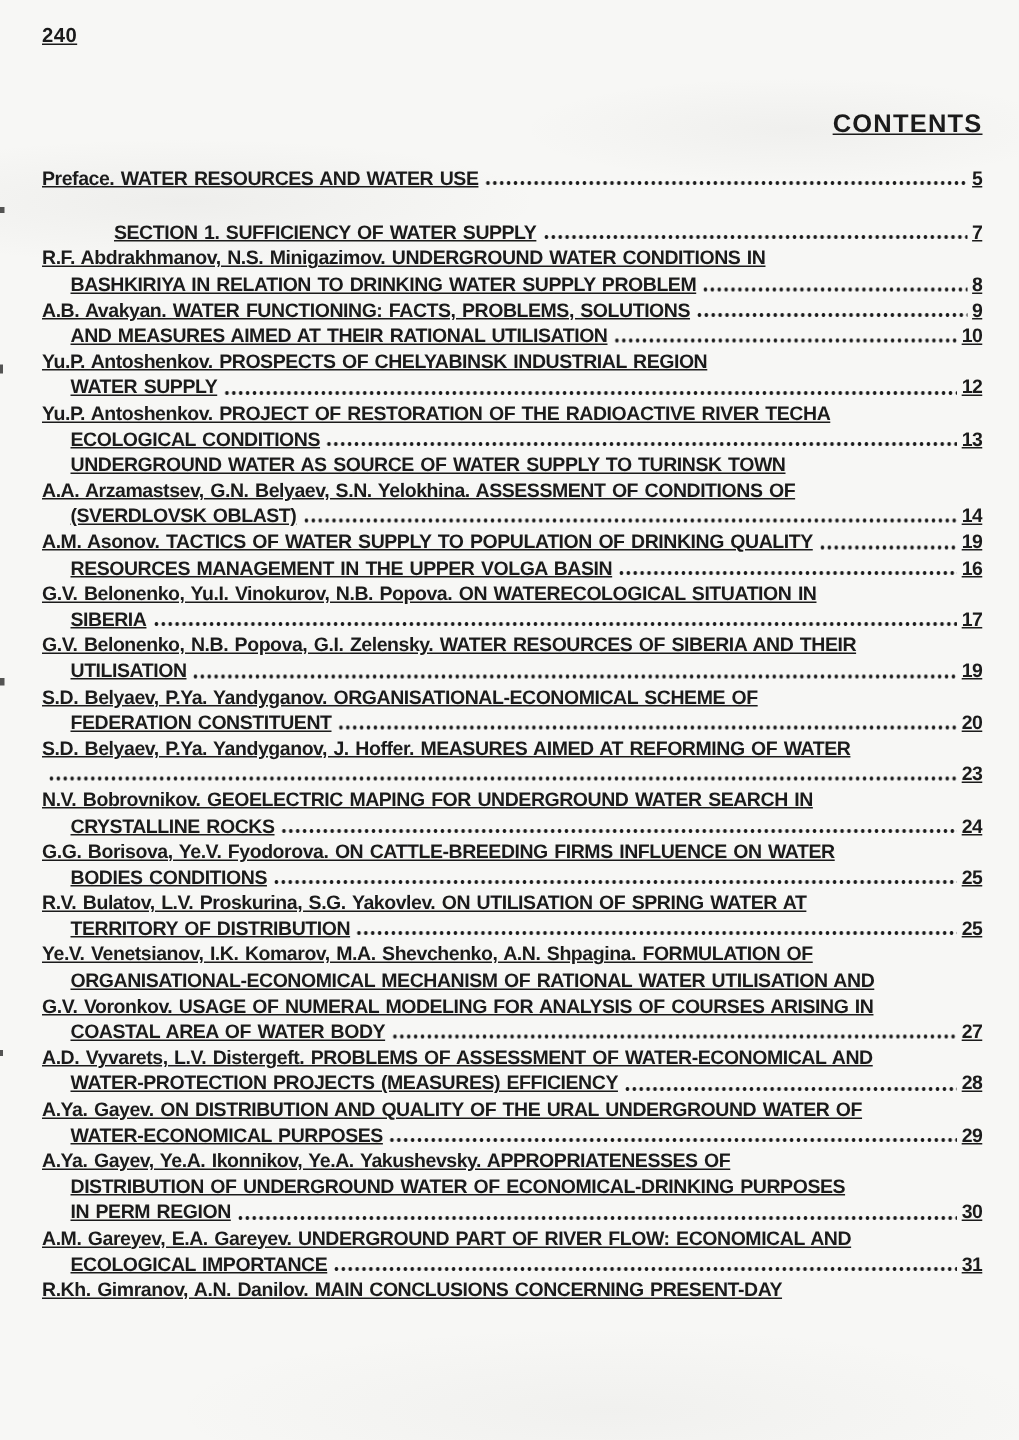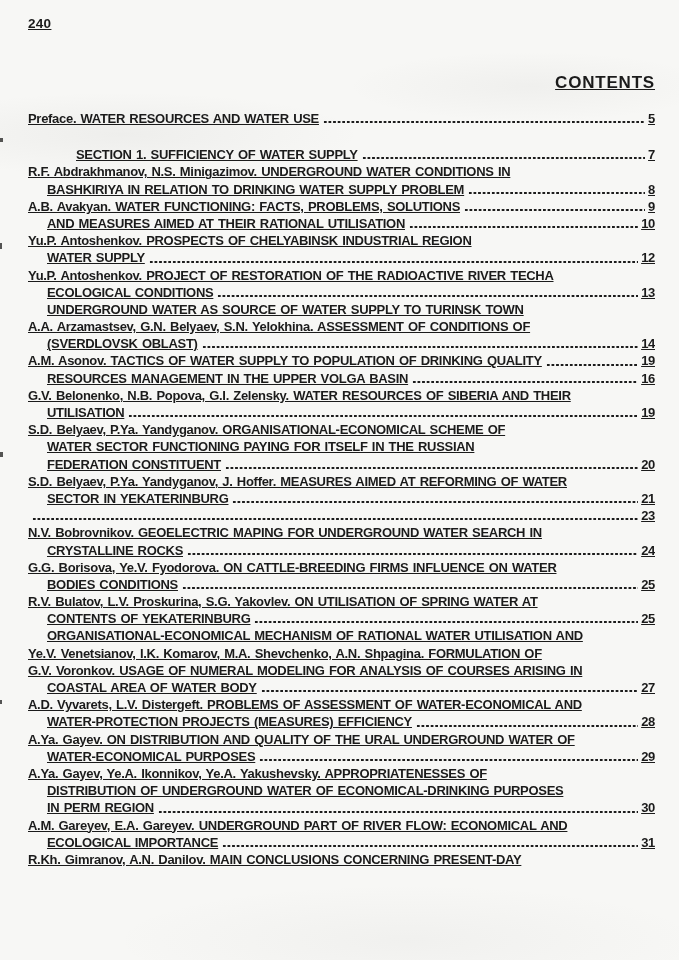--- a/index.html
+++ b/index.html
@@ -159,50 +159,52 @@
       </div>
       <div class="entry">
         <div class="line cont">
           <span class="txt">RESOURCES MANAGEMENT IN THE UPPER VOLGA BASIN</span>
           <span class="leader"></span>
           <span class="pg">16</span>
         </div>
       </div>
       <div class="entry">
         <div class="line">
+          <span class="txt">G.V. Belonenko, Yu.I. Vinokurov, N.B. Popova. ON WATERECOLOGICAL SITUATION IN</span>
+        </div>
+        <div class="line cont">
+          <span class="txt">SIBERIA</span>
+          <span class="leader"></span>
+          <span class="pg">17</span>
+        </div>
+      </div>
+      <div class="entry">
+        <div class="line">
           <span class="txt">G.V. Belonenko, N.B. Popova, G.I. Zelensky. WATER RESOURCES OF SIBERIA AND THEIR</span>
         </div>
         <div class="line cont">
           <span class="txt">UTILISATION</span>
           <span class="leader"></span>
           <span class="pg">19</span>
         </div>
       </div>
       <div class="entry">
         <div class="line">
           <span class="txt">S.D. Belyaev, P.Ya. Yandyganov. ORGANISATIONAL-ECONOMICAL SCHEME OF</span>
         </div>
         <div class="line cont">
-          <span class="txt">WATER SECTOR FUNCTIONING PAYING FOR ITSELF IN THE RUSSIAN</span>
-        </div>
-        <div class="line cont">
           <span class="txt">FEDERATION CONSTITUENT</span>
           <span class="leader"></span>
           <span class="pg">20</span>
         </div>
       </div>
       <div class="entry">
         <div class="line">
           <span class="txt">S.D. Belyaev, P.Ya. Yandyganov, J. Hoffer. MEASURES AIMED AT REFORMING OF WATER</span>
         </div>
-        <div class="line cont">
-          <span class="txt">SECTOR IN YEKATERINBURG</span>
-          <span class="leader"></span>
-          <span class="pg">21</span>
-        </div>
       </div>
       <div class="entry">
         <div class="line">
           <span class="leader"></span>
           <span class="pg">23</span>
         </div>
       </div>
       <div class="entry">
         <div class="line">
           <span class="txt">N.V. Bobrovnikov. GEOELECTRIC MAPING FOR UNDERGROUND WATER SEARCH IN</span>
@@ -221,31 +223,31 @@
           <span class="txt">BODIES CONDITIONS</span>
           <span class="leader"></span>
           <span class="pg">25</span>
         </div>
       </div>
       <div class="entry">
         <div class="line">
           <span class="txt">R.V. Bulatov, L.V. Proskurina, S.G. Yakovlev. ON UTILISATION OF SPRING WATER AT</span>
         </div>
         <div class="line cont">
-          <span class="txt">CONTENTS OF YEKATERINBURG</span>
+          <span class="txt">TERRITORY OF DISTRIBUTION</span>
           <span class="leader"></span>
           <span class="pg">25</span>
         </div>
       </div>
       <div class="entry">
+        <div class="line">
+          <span class="txt">Ye.V. Venetsianov, I.K. Komarov, M.A. Shevchenko, A.N. Shpagina. FORMULATION OF</span>
+        </div>
         <div class="line cont">
           <span class="txt">ORGANISATIONAL-ECONOMICAL MECHANISM OF RATIONAL WATER UTILISATION AND</span>
-        </div>
-        <div class="line">
-          <span class="txt">Ye.V. Venetsianov, I.K. Komarov, M.A. Shevchenko, A.N. Shpagina. FORMULATION OF</span>
         </div>
       </div>
       <div class="entry">
         <div class="line">
           <span class="txt">G.V. Voronkov. USAGE OF NUMERAL MODELING FOR ANALYSIS OF COURSES ARISING IN</span>
         </div>
         <div class="line cont">
           <span class="txt">COASTAL AREA OF WATER BODY</span>
           <span class="leader"></span>
           <span class="pg">27</span>

